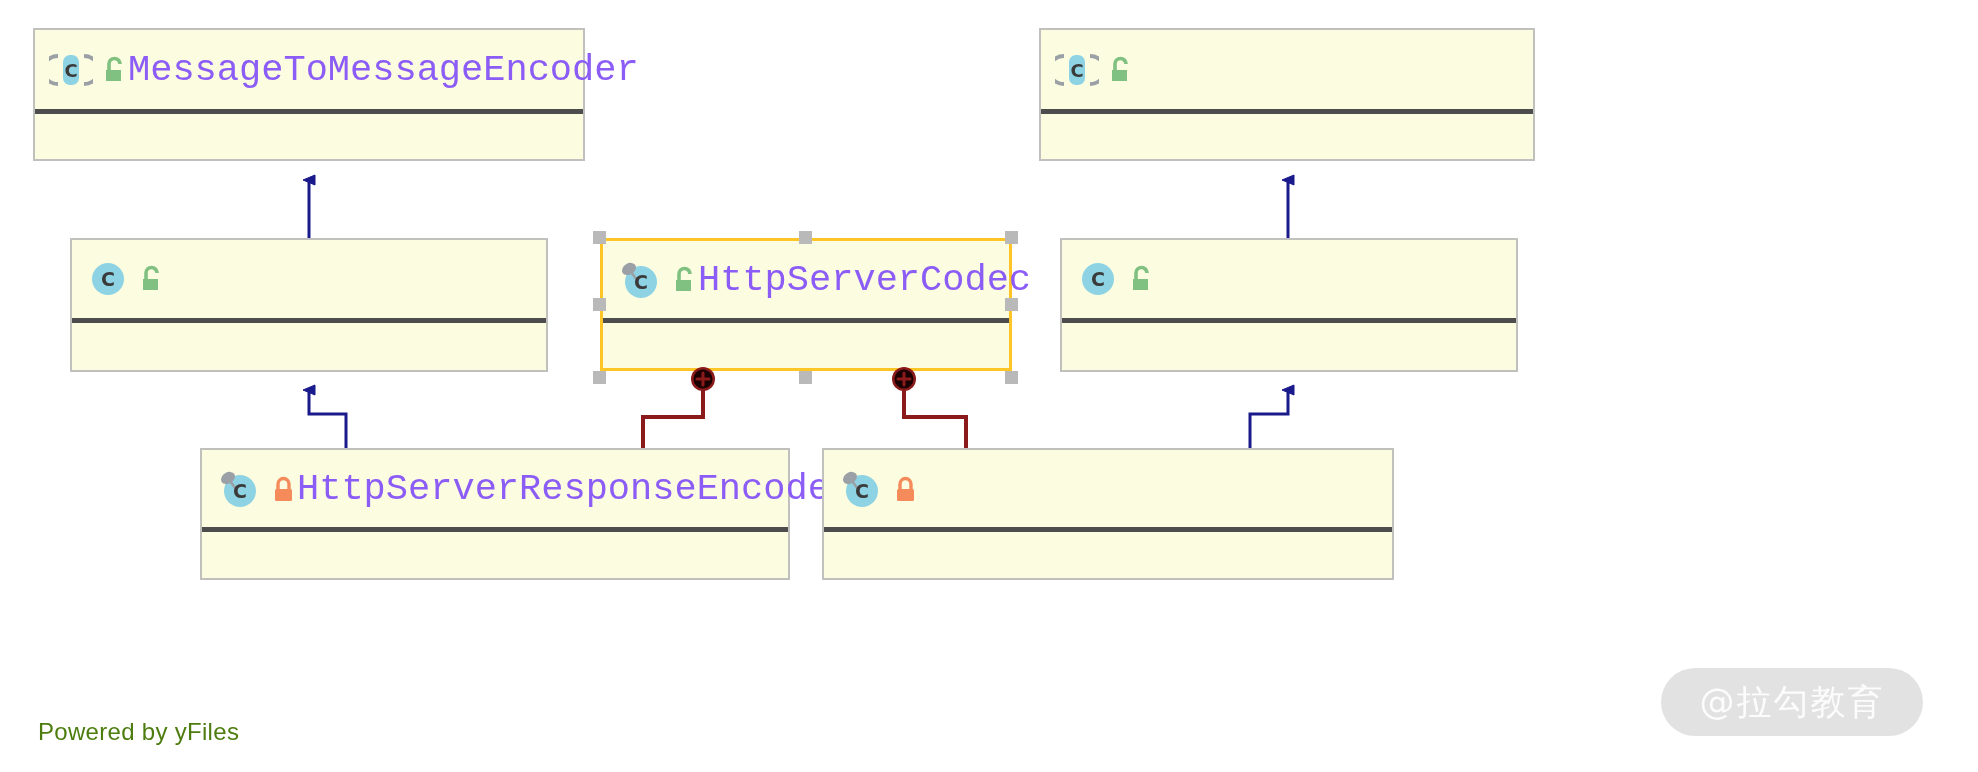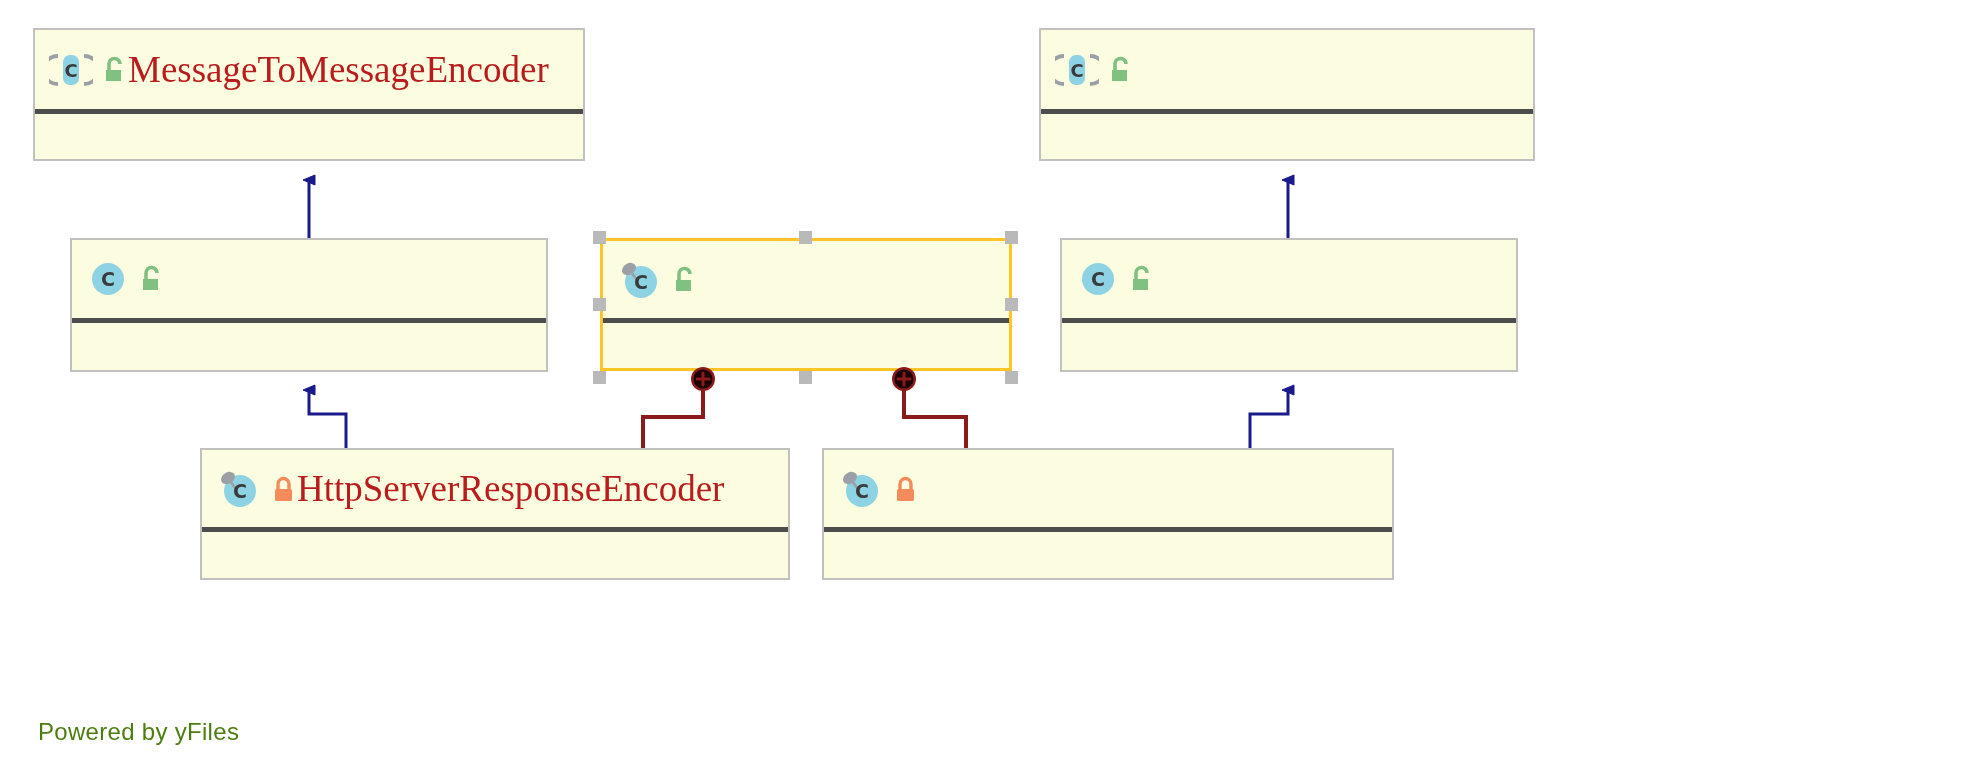--- a/index.html
+++ b/index.html
@@ -44,23 +44,23 @@
     align-items: center;
     padding: 0 14px;
     border-bottom: 5px solid #4d4d4d;
     box-sizing: border-box;
   }
   .uml-body {
     flex: 1 1 auto;
     background: #fcfce0;
   }
   .uml-title {
-    font-family: Liberation Serif, serif;
+    font-family: Liberation Mono, monospace;
     font-size: 37px;
-    color: #b91c1c;
+    color: #8b5cf6;
     letter-spacing: 0px;
     white-space: nowrap;
     flex: 1 1 auto;
     text-align: left;
     padding-right: 14px;
   }
   .icon-wrap {
     flex: 0 0 auto;
     display: flex;
     align-items: center;
@@ -216,20 +216,21 @@
           <circle cx="24" cy="23" r="16" fill="#8ed3e3"></circle>
           <ellipse cx="12" cy="10" rx="7.5" ry="5.5" transform="rotate(-32 12 10)" fill="#9aa0a6"></ellipse>
           <path d="M14,13 L20,21" stroke="#9aa0a6" stroke-width="2.6" stroke-linecap="round"></path>
           <text x="24" y="30" font-family="DejaVu Sans, sans-serif" font-size="19" font-weight="bold" fill="#3a3a3a" text-anchor="middle">C</text>
         </svg>
         <svg class="ico" width="26" height="30" viewBox="0 0 26 30">
           <path d="M7,15 L7,9 A5.5,5.5 0 0 1 18,9" fill="none" stroke="#80c080" stroke-width="3.6"></path>
           <rect x="4" y="15" width="15" height="11" fill="#80c080"></rect>
         </svg>
       </span>
+      <span class="uml-title">HttpServerCodec</span>
     </div>
     <div class="uml-body"></div>
   </div>
 
   <div class="uml-node" style="left:1060px; top:238px; width:458px; height:134px;">
     <div class="uml-header" style="height:83px;">
       <span class="icon-wrap">
         <svg class="ico" width="44" height="40" viewBox="0 0 44 40">
           <circle cx="22" cy="20" r="16" fill="#8ed3e3"></circle>
           <text x="22" y="27" font-family="DejaVu Sans, sans-serif" font-size="19" font-weight="bold" fill="#3a3a3a" text-anchor="middle">C</text>
@@ -295,14 +296,17 @@
     <path d="M13,7 L13,19 M7,13 L19,13" stroke="#8b1a1a" stroke-width="3" stroke-linecap="round"></path>
   </svg>
   <svg class="port-knob" style="left:891px; top:366px;" viewBox="0 0 26 26" xmlns="http://www.w3.org/2000/svg">
     <circle cx="13" cy="13" r="12" fill="#8b1a1a"></circle>
     <circle cx="13" cy="13" r="9.5" fill="#1a0000"></circle>
     <path d="M13,7 L13,19 M7,13 L19,13" stroke="#8b1a1a" stroke-width="3" stroke-linecap="round"></path>
   </svg>
 
   <div id="yfiles-credit">Powered by yFiles</div>
 
+  <div id="watermark">
+    <span>@拉勾教育</span>
+  </div>
 
 </div>
 
 </body></html>

